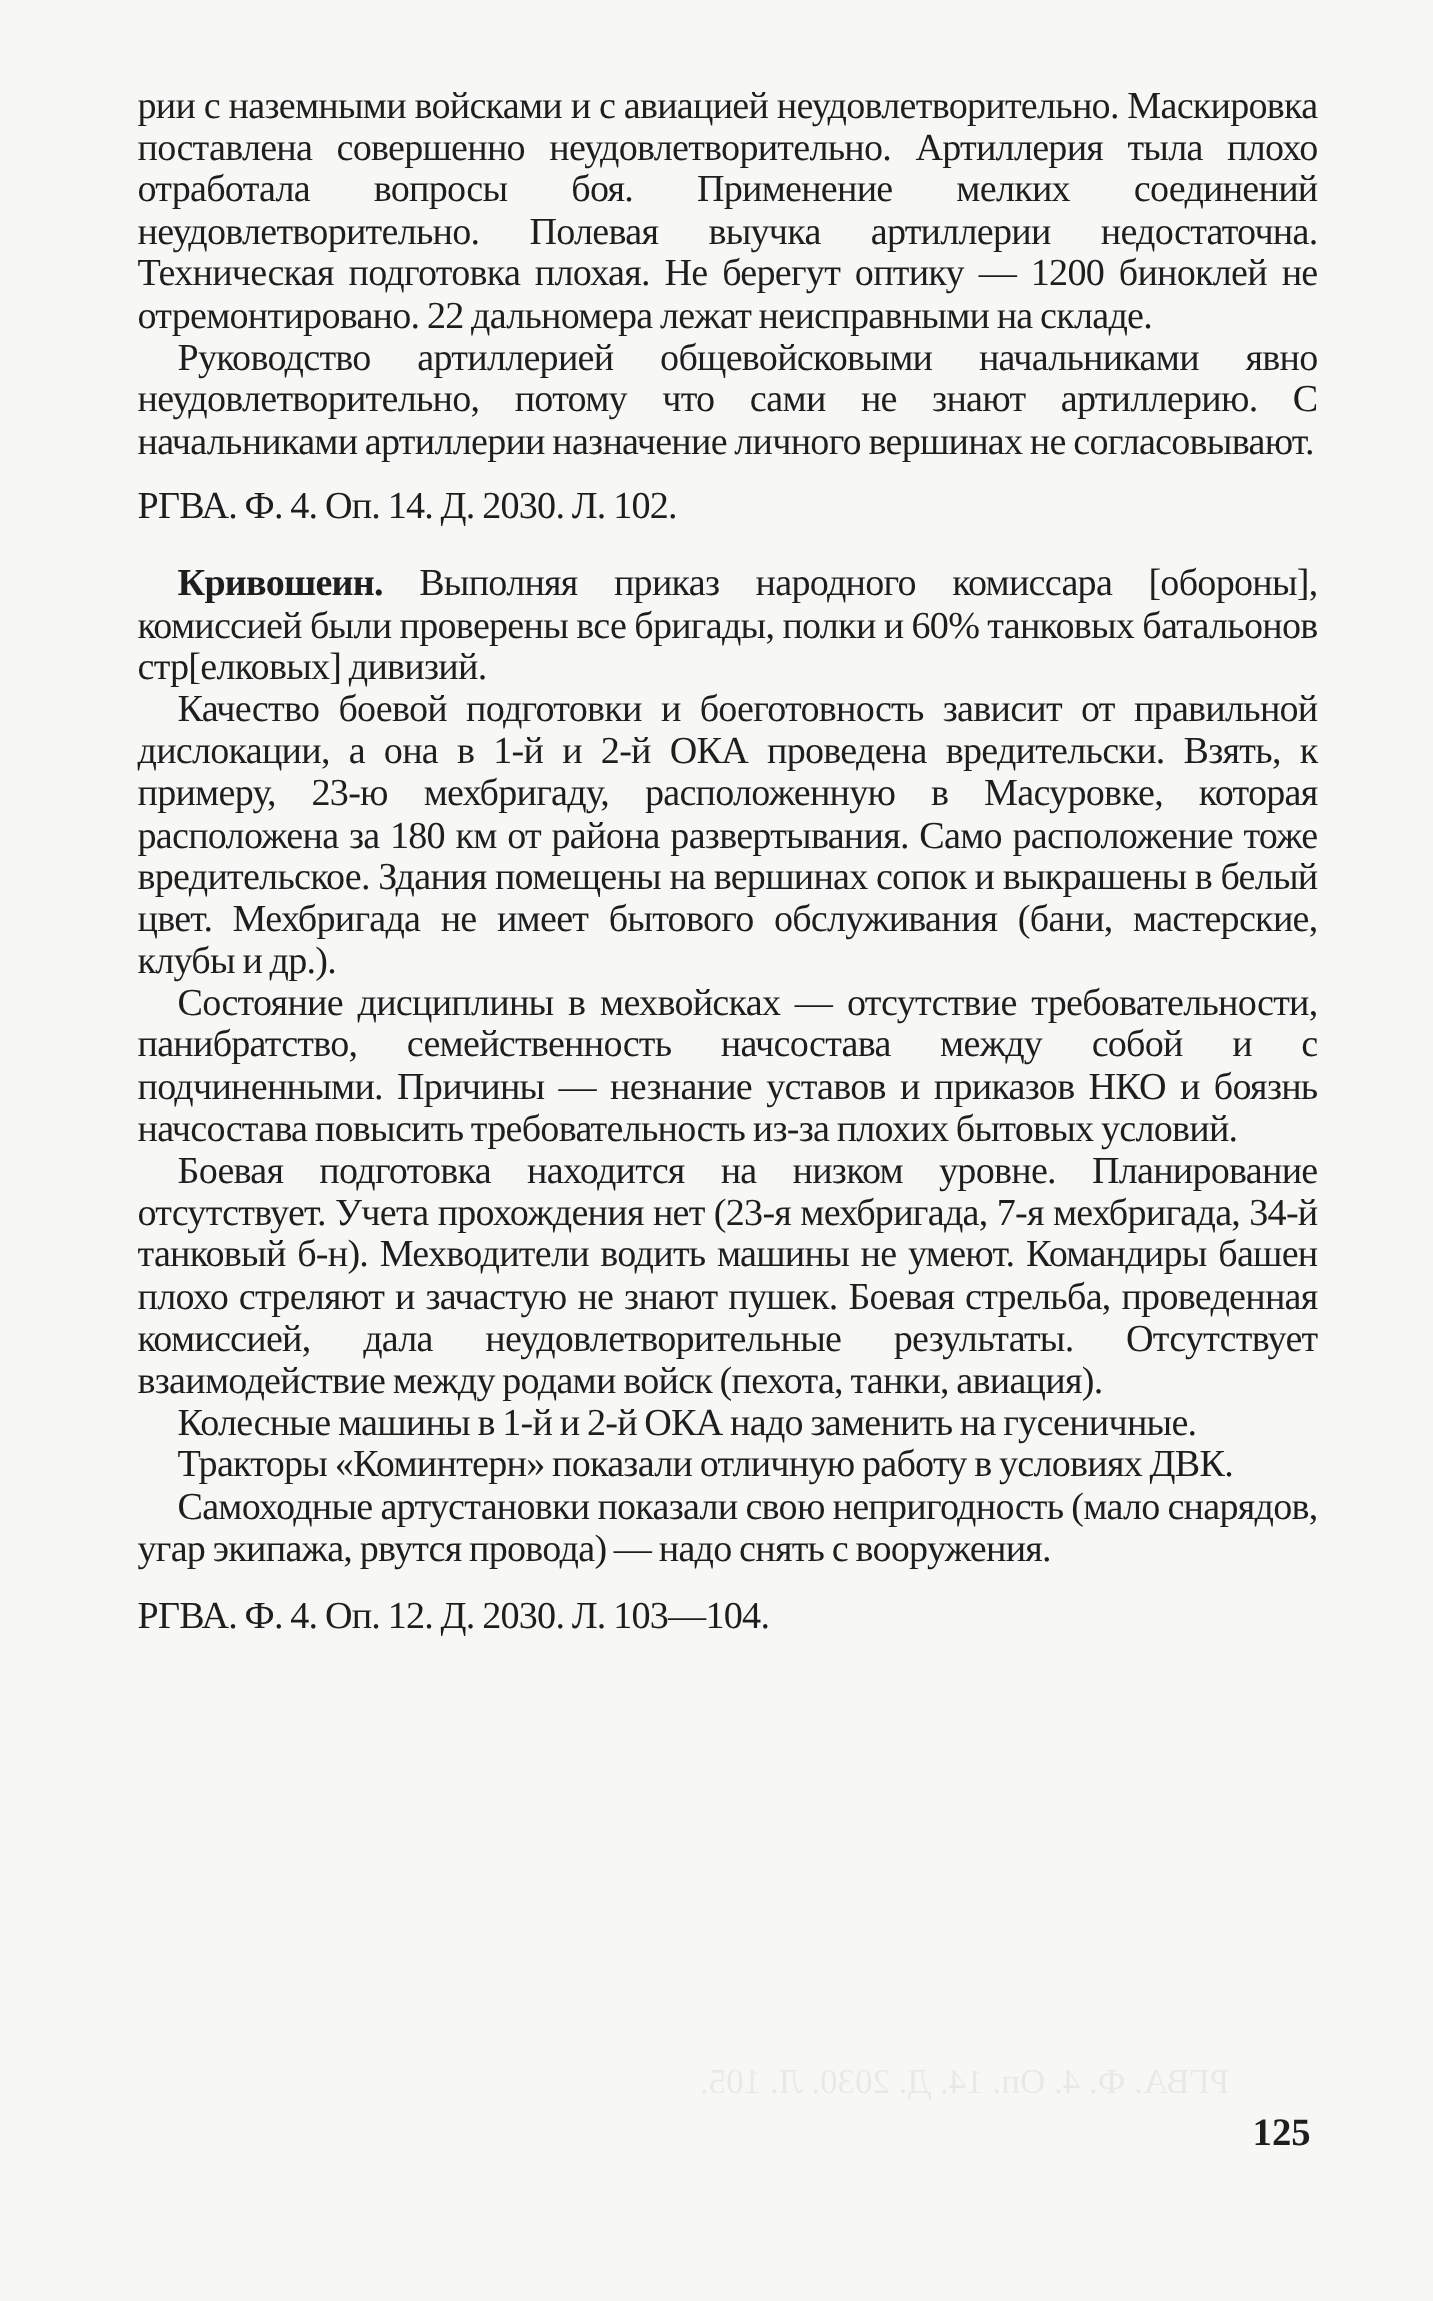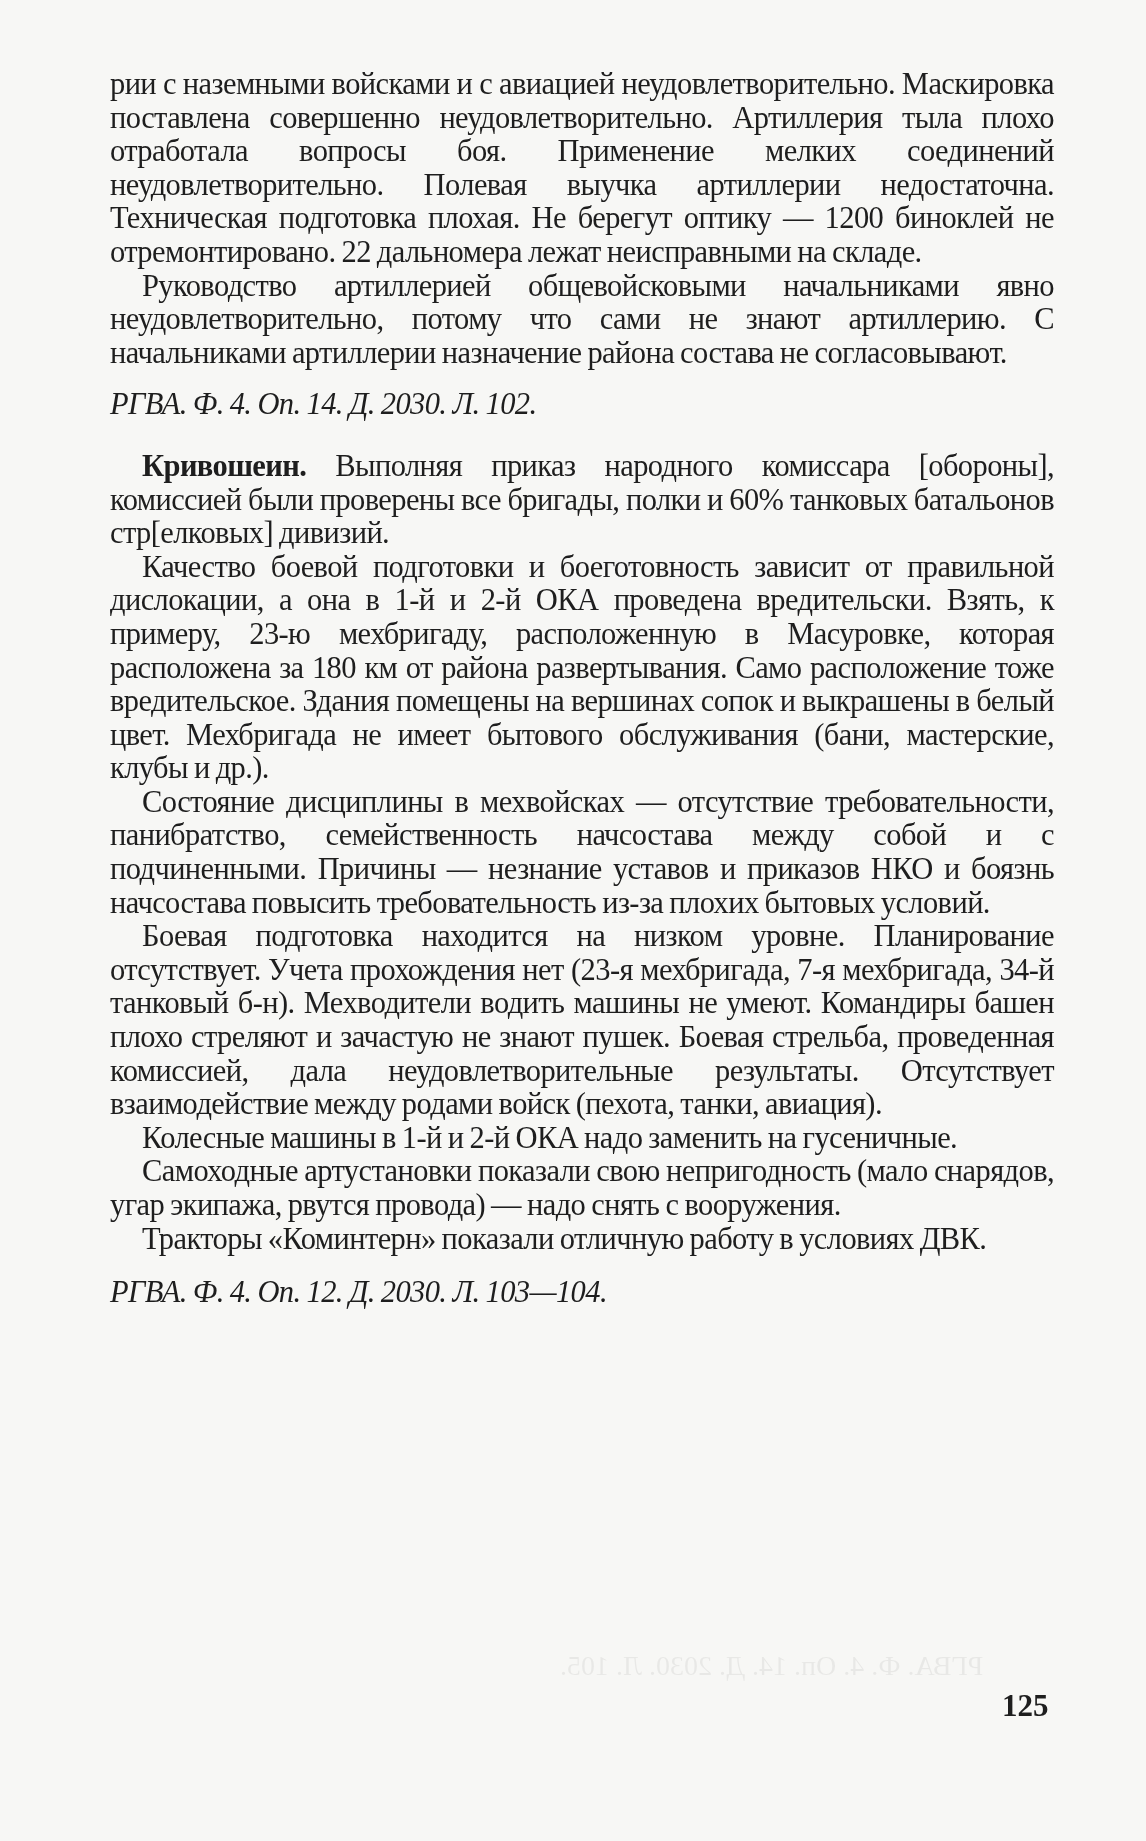--- a/index.html
+++ b/index.html
@@ -24,21 +24,20 @@
   }
   .page p {
     margin: 0;
     text-align: justify;
     text-indent: 0;
   }
   .page p.indent { text-indent: 32px; }
   .page p.cont { text-indent: 0; }
   .speaker { font-weight: bold; margin-top: 36px; }
   .source {
-    font-style: italic;
     margin: 18px 0 28px 0 !important;
     text-indent: 0 !important;
     padding-left: 0;
   }
   .source.last { margin-top: 20px !important; }
   .page-number {
     position: absolute;
     left: 1002px;
     top: 1688px;
     font-size: 31px;
@@ -53,25 +52,25 @@
     pointer-events: none;
   }
 </style>
 </head>
 <body>
 
 <div class="bleed" style="left:560px; top:1650px;">РГВА. Ф. 4. Оп. 14. Д. 2030. Л. 105.</div>
 
 <div class="page">
   <p class="cont">рии с наземными войсками и с авиацией неудовлетворительно. Маскировка поставлена совершенно неудовлетворительно. Артиллерия тыла плохо отработала вопросы боя. Применение мелких соединений неудовлетворительно. Полевая выучка артиллерии недостаточна. Техническая подготовка плохая. Не берегут оптику — 1200 биноклей не отремонтировано. 22 дальномера лежат неисправными на складе.</p>
-  <p class="indent">Руководство артиллерией общевойсковыми начальниками явно неудовлетворительно, потому что сами не знают артиллерию. С начальниками артиллерии назначение района состава не согласовывают.</p>
+  <p class="indent">Руководство артиллерией общевойсковыми начальниками явно неудовлетворительно, потому что сами не знают артиллерию. С начальниками артиллерии назначение личного вершинах не согласовывают.</p>
   <p class="source">РГВА. Ф. 4. Оп. 14. Д. 2030. Л. 102.</p>
   <p class="indent"><span class="speaker">Кривошеин.</span><span> Выполняя приказ народного комиссара [обороны], комиссией были проверены все бригады, полки и 60% танковых батальонов стр[елковых] дивизий.</span></p>
   <p class="indent">Качество боевой подготовки и боеготовность зависит от правильной дислокации, а она в 1-й и 2-й ОКА проведена вредительски. Взять, к примеру, 23-ю мехбригаду, расположенную в Масуровке, которая расположена за 180 км от района развертывания. Само расположение тоже вредительское. Здания помещены на вершинах сопок и выкрашены в белый цвет. Мехбригада не имеет бытового обслуживания (бани, мастерские, клубы и др.).</p>
   <p class="indent">Состояние дисциплины в мехвойсках — отсутствие требовательности, панибратство, семейственность начсостава между собой и с подчиненными. Причины — незнание уставов и приказов НКО и боязнь начсостава повысить требовательность из-за плохих бытовых условий.</p>
   <p class="indent">Боевая подготовка находится на низком уровне. Планирование отсутствует. Учета прохождения нет (23-я мехбригада, 7-я мехбригада, 34-й танковый б-н). Мехводители водить машины не умеют. Командиры башен плохо стреляют и зачастую не знают пушек. Боевая стрельба, проведенная комиссией, дала неудовлетворительные результаты. Отсутствует взаимодействие между родами войск (пехота, танки, авиация).</p>
   <p class="indent">Колесные машины в 1-й и 2-й ОКА надо заменить на гусеничные.</p>
+  <p class="indent">Тракторы «Коминтерн» показали отличную работу в условиях ДВК.</p>
   <p class="indent">Самоходные артустановки показали свою непригодность (мало снарядов, угар экипажа, рвутся провода) — надо снять с вооружения.</p>
-  <p class="indent">Тракторы «Коминтерн» показали отличную работу в условиях ДВК.</p>
   <p class="source last">РГВА. Ф. 4. Оп. 12. Д. 2030. Л. 103—104.</p>
 </div>
 
 <div class="page-number">125</div>
 
 </body></html>

